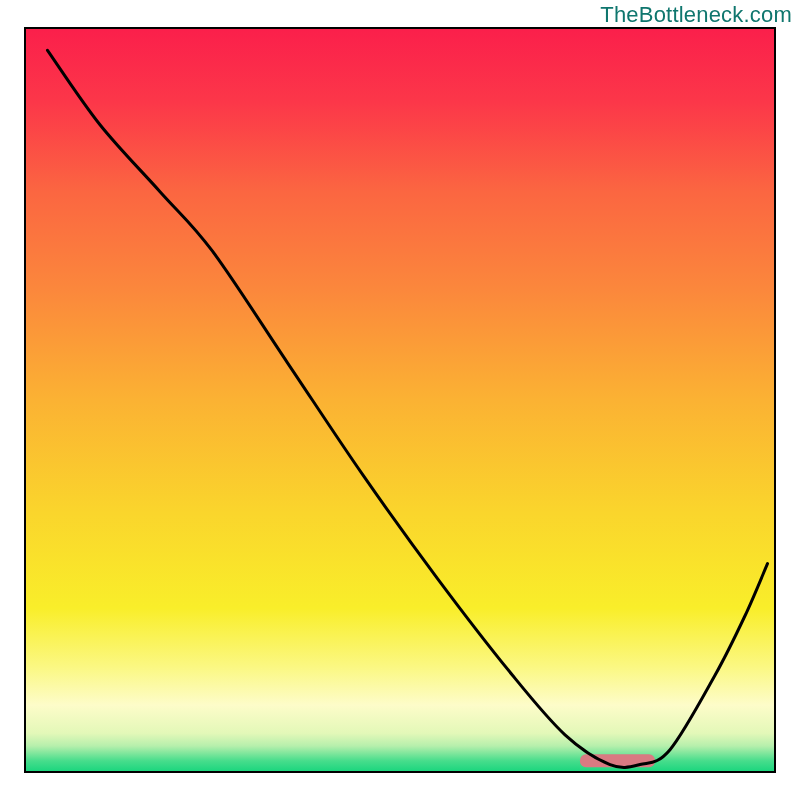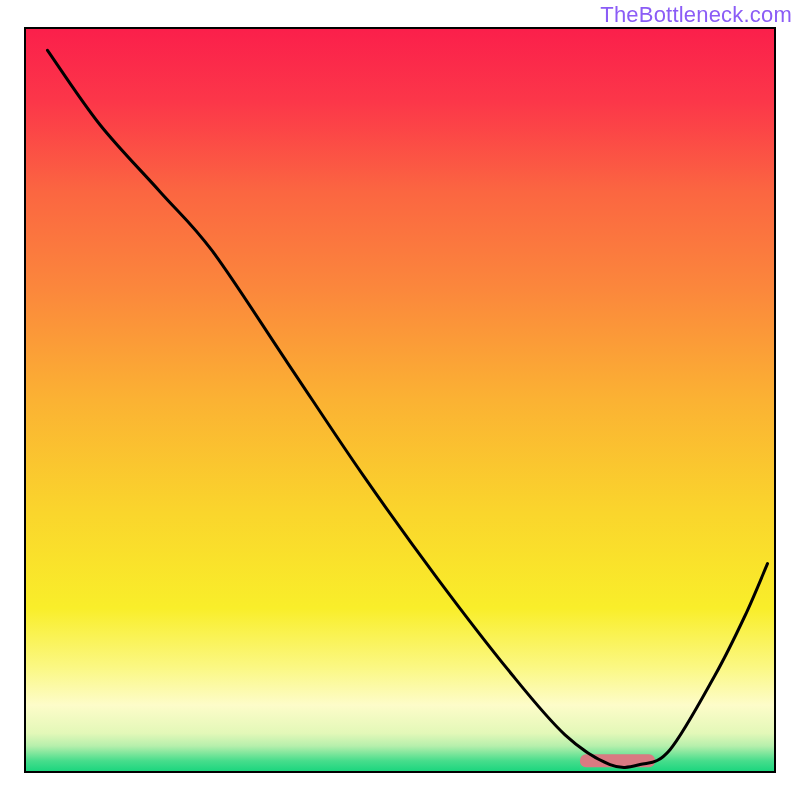--- a/index.html
+++ b/index.html
@@ -12,21 +12,21 @@
   }
   .container {
     position: relative;
     width: 800px;
     height: 800px;
   }
   .watermark {
     position: absolute;
     top: 2px;
     right: 8px;
-    color: #8b5cf6;
+    color: #0f766e;
     font-size: 22px;
     font-weight: 400;
     letter-spacing: 0.2px;
   }
   svg {
     display: block;
   }
 </style>
 </head>
 <body>

